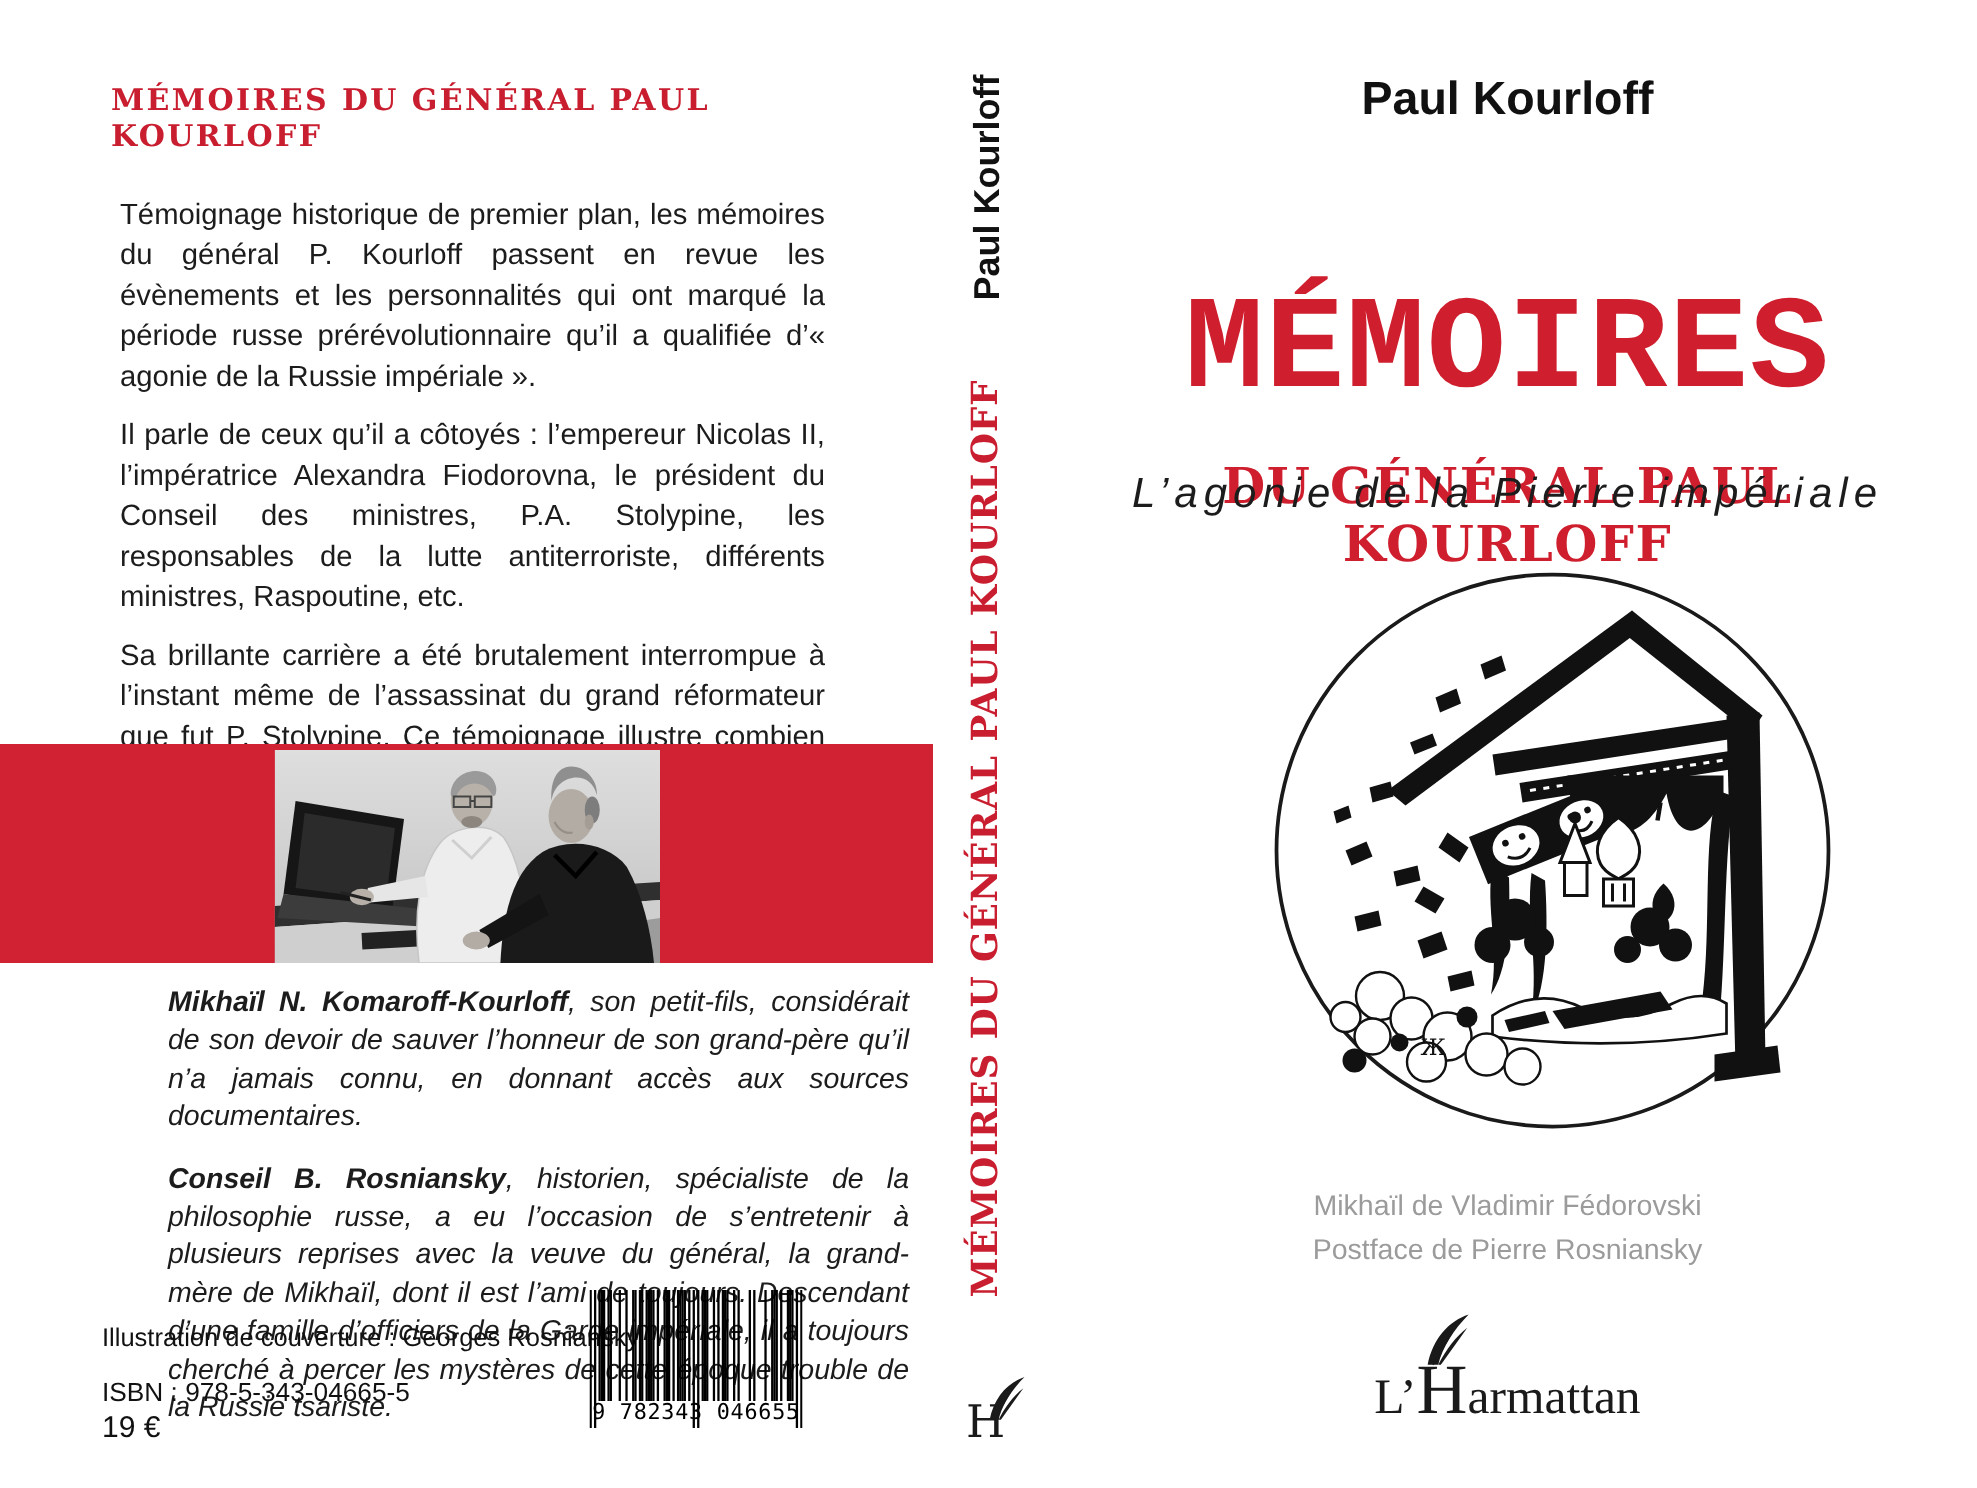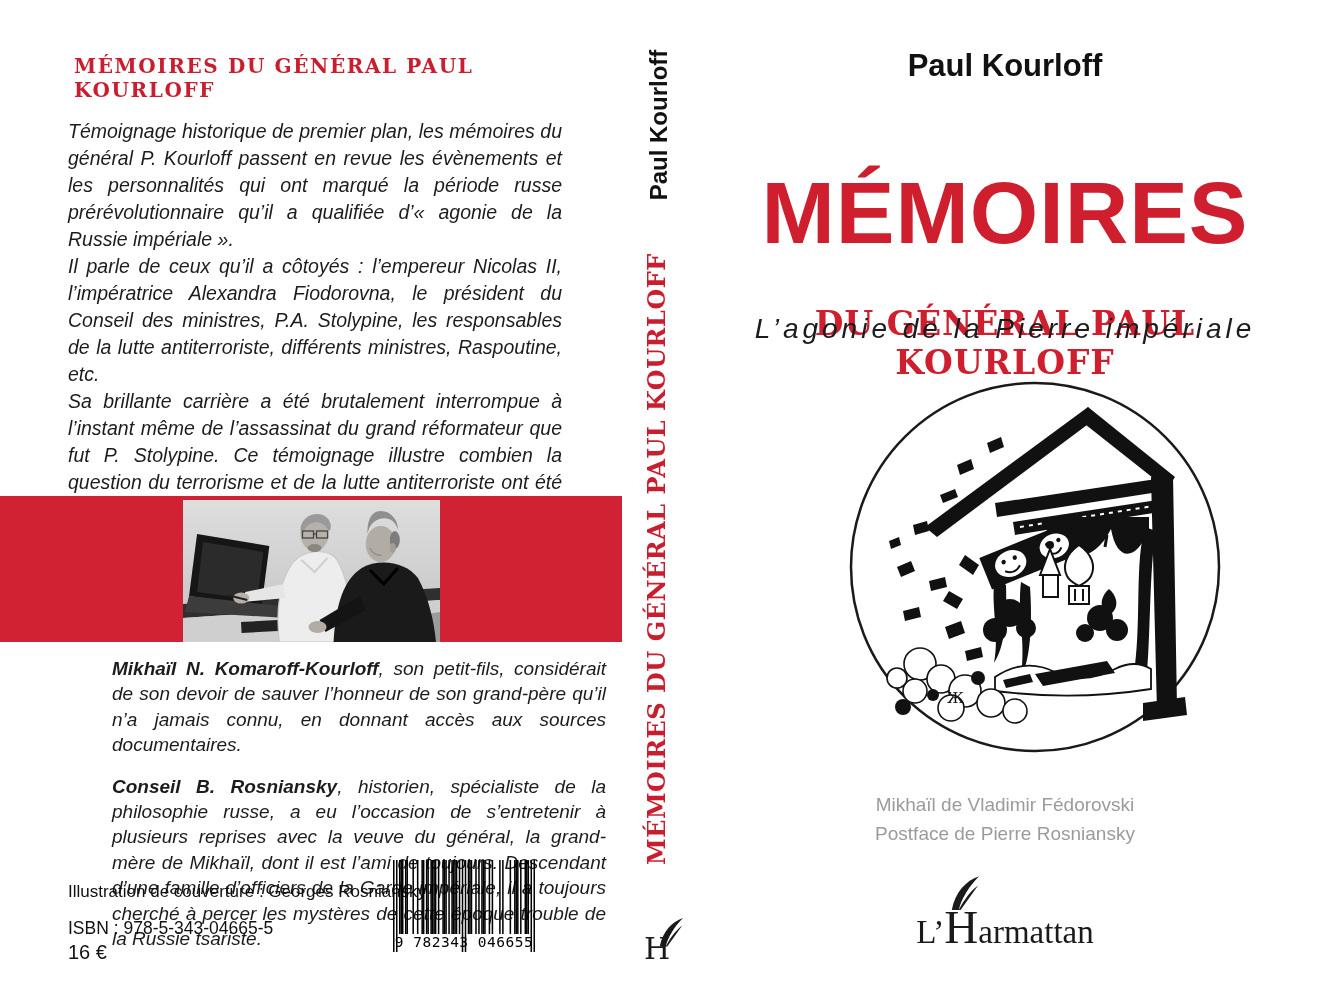--- a/index.html
+++ b/index.html
@@ -13,21 +13,21 @@
   
   .back-title {
     left:74px; top:54px; width:500px;
     font-family:"DejaVu Serif", serif; font-weight:bold;
     font-size:20px; letter-spacing:1.6px; color:#c91e2f;
   }
   .back-blurb {
     left:68px; top:118px; width:494px;
     font-size:19.5px; line-height:27px; text-align:justify; color:#1c1c1c;
   }
-  .back-blurb p { margin:0;font-style:italic; }
+  .back-blurb p { margin:12px; }
   .red-band { left:0; top:496px; width:622px; height:146px; background:#d02233; }
   .photo-frame { position:absolute; left:183px; top:4px; width:257px; height:142px; overflow:hidden; }
   .photo-frame svg { display:block; width:100%; height:100%; }
   .back-bio {
     left:68px; top:656px; width:494px;
     font-style:italic; font-size:19px; line-height:25.4px; text-align:justify; color:#1c1c1c;margin-left:44px;
   }
   .back-bio p { margin:0 0 16px 0; }
   .back-bio b { font-weight:bold; }
   .illus-credit { left:68px; top:882px; font-size:17px; color:#111; }
@@ -58,22 +58,22 @@
     font-family:"DejaVu Serif", serif; font-size:30px; color:#1a1a1a;
   }
   .spine-logo svg { position:absolute; left:14px; top:-2px; }
 
   
   .front-author {
     left:742px; top:48px; width:526px; text-align:center;
     font-weight:bold; font-size:31px; color:#111;
   }
   .front-title1 {
-    left:742px; top:169px; width:526px; text-align:center;
-    font-family:Liberation Sans, sans-serif; font-weight:bold;
+    left:742px; top:191px; width:526px; text-align:center;
+    font-family:Liberation Mono, monospace; font-weight:bold;
     font-size:88px; line-height:1; letter-spacing:1px; color:#cf1f2e;
   }
   .front-title2 {
     left:742px; top:272px; width:526px; text-align:center;
     font-family:"DejaVu Serif", serif; font-weight:bold;
     font-size:33px; letter-spacing:1px; color:#cf1f2e;margin-top:32px;
   }
   .front-subtitle {
     left:742px; top:313px; width:526px; text-align:center;
     font-style:italic; font-size:28px; letter-spacing:4px; color:#1c1c1c;
@@ -154,21 +154,21 @@
     </div>
   </div>
 
   <div class="abs back-bio">
     <p><b>Mikhaïl N. Komaroff-Kourloff</b><span>, son petit-fils, considérait de son devoir de sauver l’honneur de son grand-père qu’il n’a jamais connu, en donnant accès aux sources documentaires.</span></p>
     <p><b>Conseil B. Rosniansky</b><span>, historien, spécialiste de la philosophie russe, a eu l’occasion de s’entretenir à plusieurs reprises avec la veuve du général, la grand-mère de Mikhaïl, dont il est l’ami de toujours. Descendant d’une famille d’officiers de la Garde impériale, il a toujours cherché à percer les mystères de cette époque trouble de la Russie tsariste.</span></p>
   </div>
 
   <div class="abs illus-credit">Illustration de couverture : Georges Rosniansky</div>
   <div class="abs isbn-line">ISBN : 978-5-343-04665-5</div>
-  <div class="abs price-line">16 €</div>
+  <div class="abs price-line">19 €</div>
 
   <div class="abs barcode-box">
     <svg id="barcode-svg" viewBox="0 0 95 92" preserveAspectRatio="none">
         <rect x="0" y="0" width="1.02" height="92" fill="#000"></rect>
         <rect x="2" y="0" width="1.02" height="92" fill="#000"></rect>
         <rect x="4" y="0" width="1.02" height="74" fill="#000"></rect>
         <rect x="5" y="0" width="1.02" height="74" fill="#000"></rect>
         <rect x="6" y="0" width="1.02" height="74" fill="#000"></rect>
         <rect x="8" y="0" width="1.02" height="74" fill="#000"></rect>
         <rect x="9" y="0" width="1.02" height="74" fill="#000"></rect>

